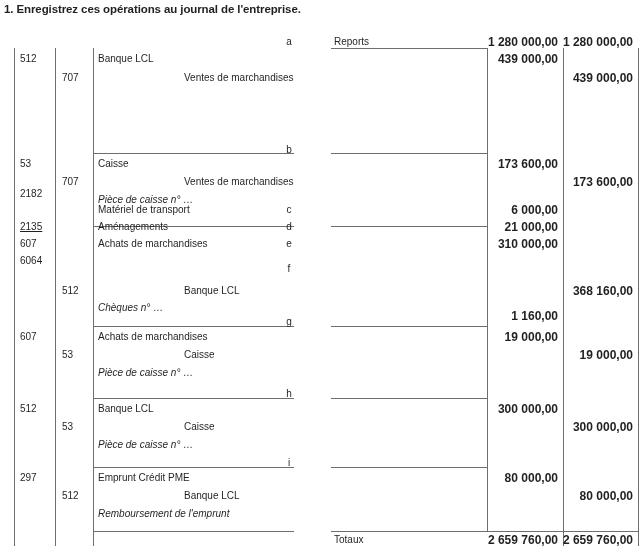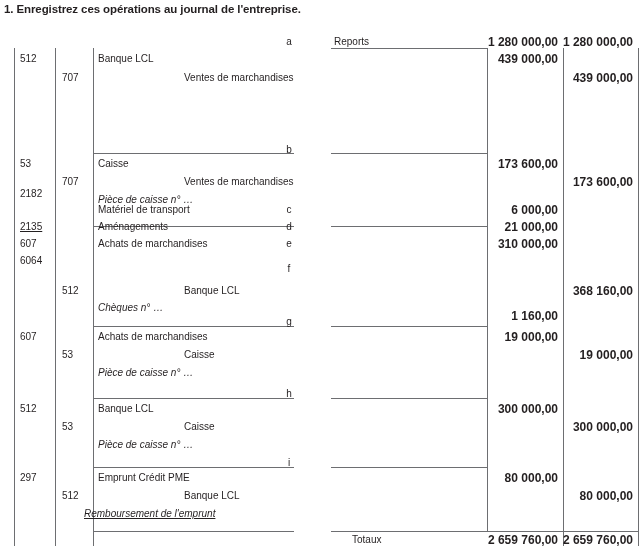--- a/index.html
+++ b/index.html
@@ -175,22 +175,22 @@
   <div class="marker" style="left:282px; top:421px;">i</div>
 
   <div class="cell acct" style="left:20px;  top:436px;">297</div>
   <div class="cell label" style="left:98px;  top:436px;">Emprunt Crédit PME</div>
   <div class="amt" style="left:463px; top:436px; width:95px;">80 000,00</div>
 
   <div class="cell acct" style="left:62px;  top:454px;">512</div>
   <div class="cell label sub" style="left:184px; top:454px;">Banque LCL</div>
   <div class="amt" style="left:538px; top:454px; width:95px;">80 000,00</div>
 
-  <div class="cell narr" style="left:84px;  top:472px;text-decoration:underline;">Remboursement de l'emprunt</div>
+  <div class="cell narr" style="left:98px;  top:472px;">Remboursement de l'emprunt</div>
 
   <div class="hrule" style="left:94px; top:495px; width:200px;"></div>
 
   <div class="hrule" style="left:331px; top:495px; width:307px;"></div>
-  <div class="hdr" style="left:352px; top:498px;">Totaux</div>
+  <div class="hdr" style="left:334px; top:498px;">Totaux</div>
   <div class="amt" style="left:463px; top:498px; width:95px;">2 659 760,00</div>
   <div class="amt" style="left:538px; top:498px; width:95px;">2 659 760,00</div>
 
 </div>
 
 </body></html>

